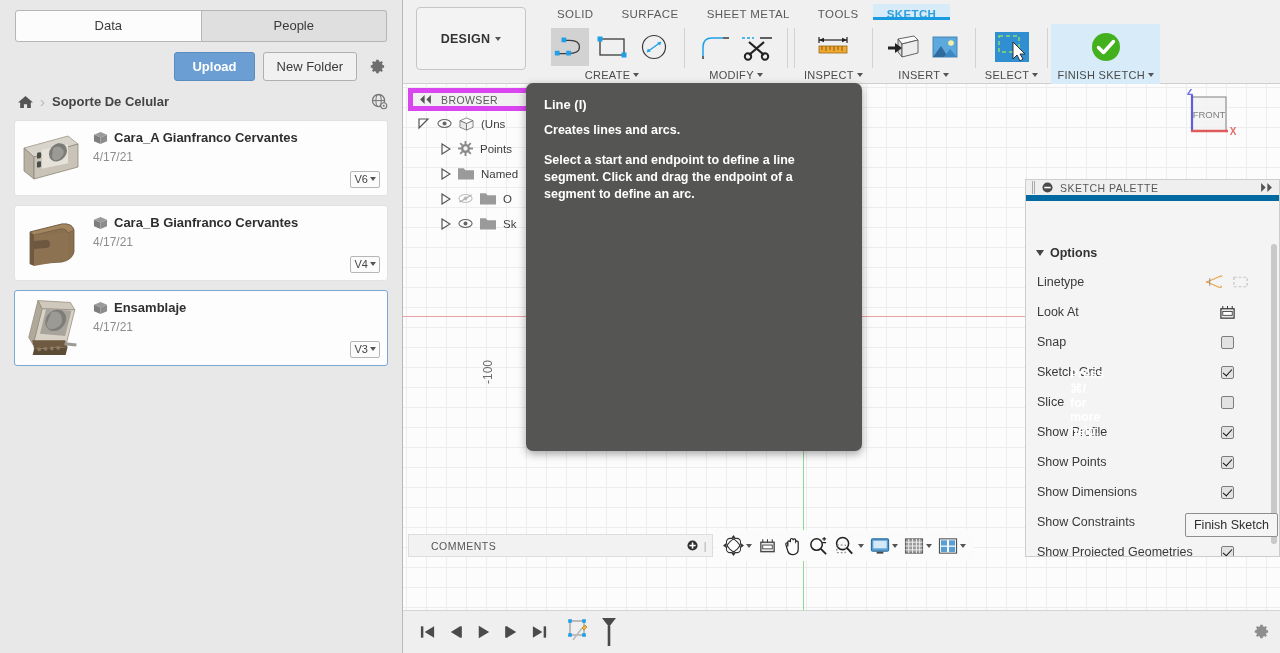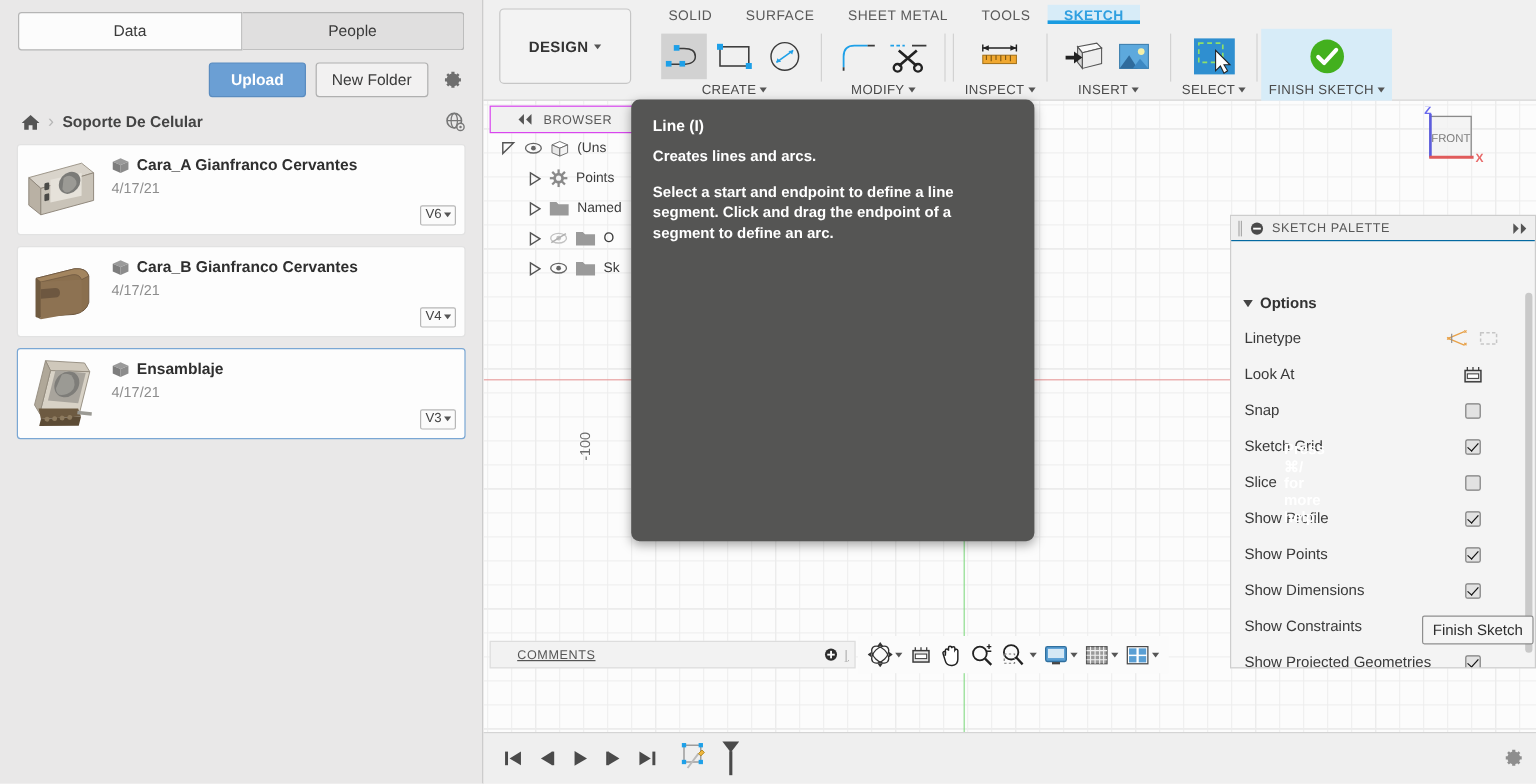--- a/index.html
+++ b/index.html
@@ -129,36 +129,36 @@
   .axis-x { position:absolute; left:0; right:0; top:232px; height:1px; background:#e8a0a0; }
   .axis-y { position:absolute; top:0; bottom:0; left:400px; width:1px; background:#8ddc8d; }
   .rl {
     position:absolute; color:#6d6d6d; font-size:12px;
     writing-mode:vertical-rl; transform:rotate(180deg); letter-spacing:0px;
   }
 
   
   .browser { position:absolute; left:5px; top:4px; width:135px; }
   .br-header {
-    display:flex; align-items:center; gap:9px; height:23px; padding-left:22px;
-    background:#f1f1f1; border:1px solid #d946ef; font-size:10.5px; color:#5a5a5a; letter-spacing:.4px;
+    display:flex; align-items:center; gap:9px; height:23px; padding-left:6px;
+    background:#f1f1f1; border:5px solid #d946ef; font-size:10.5px; color:#5a5a5a; letter-spacing:.4px;
   }
   .br-row { display:flex; align-items:center; height:25px; font-size:11.5px; color:#3c3c3c; gap:7px; }
 
   
   .viewcube { position:absolute; right:42px; top:5px; width:62px; height:62px; }
 
   
   .palette {
     position:absolute; right:0; top:95px; width:255px; height:378px;
     background:#f4f4f4; border:1px solid #cdcdcd; display:flex; flex-direction:column;
   }
   .pal-header {
     height:21px; display:flex; align-items:center; gap:7px; padding:0 6px;
-    background:#efefef; border-bottom:1px solid #0369a1;
+    background:#efefef; border-bottom:6px solid #0369a1;
     font-size:10.5px; color:#585858; letter-spacing:.5px;
   }
   .pal-grip { width:3px;height:13px;border-left:1px solid #aaa;border-right:1px solid #aaa; }
   .pal-body { flex:1; overflow:hidden; position:relative; padding:8px 0 0 0;margin-top:37px; }
   .pal-scroll { position:absolute; right:2px; top:6px; width:6px; height:300px; background:#c9c9c9; border-radius:3px; }
   .opt-head { font-size:12.5px; font-weight:bold; color:#333; padding:0 0 7px 10px; display:flex; align-items:center; gap:6px; }
   .tri-dn { width:0;height:0;border-left:4.5px solid transparent;border-right:4.5px solid transparent;border-top:6px solid #444; }
   .opt-row { display:flex; align-items:center; height:30px; padding:0 26px 0 11px; font-size:12.5px; color:#3a3a3a; }
   .opt-row .lbl { flex:1; }
   .cb { width:13px;height:13px;border:1px solid #7d7d7d;border-radius:2px;background:#e2e2e2; position:relative; cursor:pointer; }
@@ -171,21 +171,21 @@
   .finish-tip {
     position:absolute; right:2px; bottom:73px;
     border:1px solid #8e8e8e; background:#f5f5f5; color:#2e2e2e;
     font-size:12.5px; padding:4px 8px; border-radius:2px;
   }
 
   
   .combar {
     position:absolute; left:5px; bottom:53px; width:305px; height:23px;
     background:#f2f2f2; border:1px solid #dddddd; display:flex; align-items:center;
-    padding:0 5px 0 22px; font-size:10.5px; color:#555; letter-spacing:.5px;text-decoration:underline;
+    padding:0 5px 0 22px; font-size:10.5px; color:#555; letter-spacing:.5px;
   }
   .com-plus { margin-left:auto; }
   .navbar {
     position:absolute; left:312px; bottom:49px; height:31px;
     background:#fbfbfb; display:flex; align-items:center; gap:2px; padding:0 6px;
   }
   .nb { display:flex; align-items:center; gap:2px; cursor:pointer; padding:2px; }
 
   
   .timeline {

